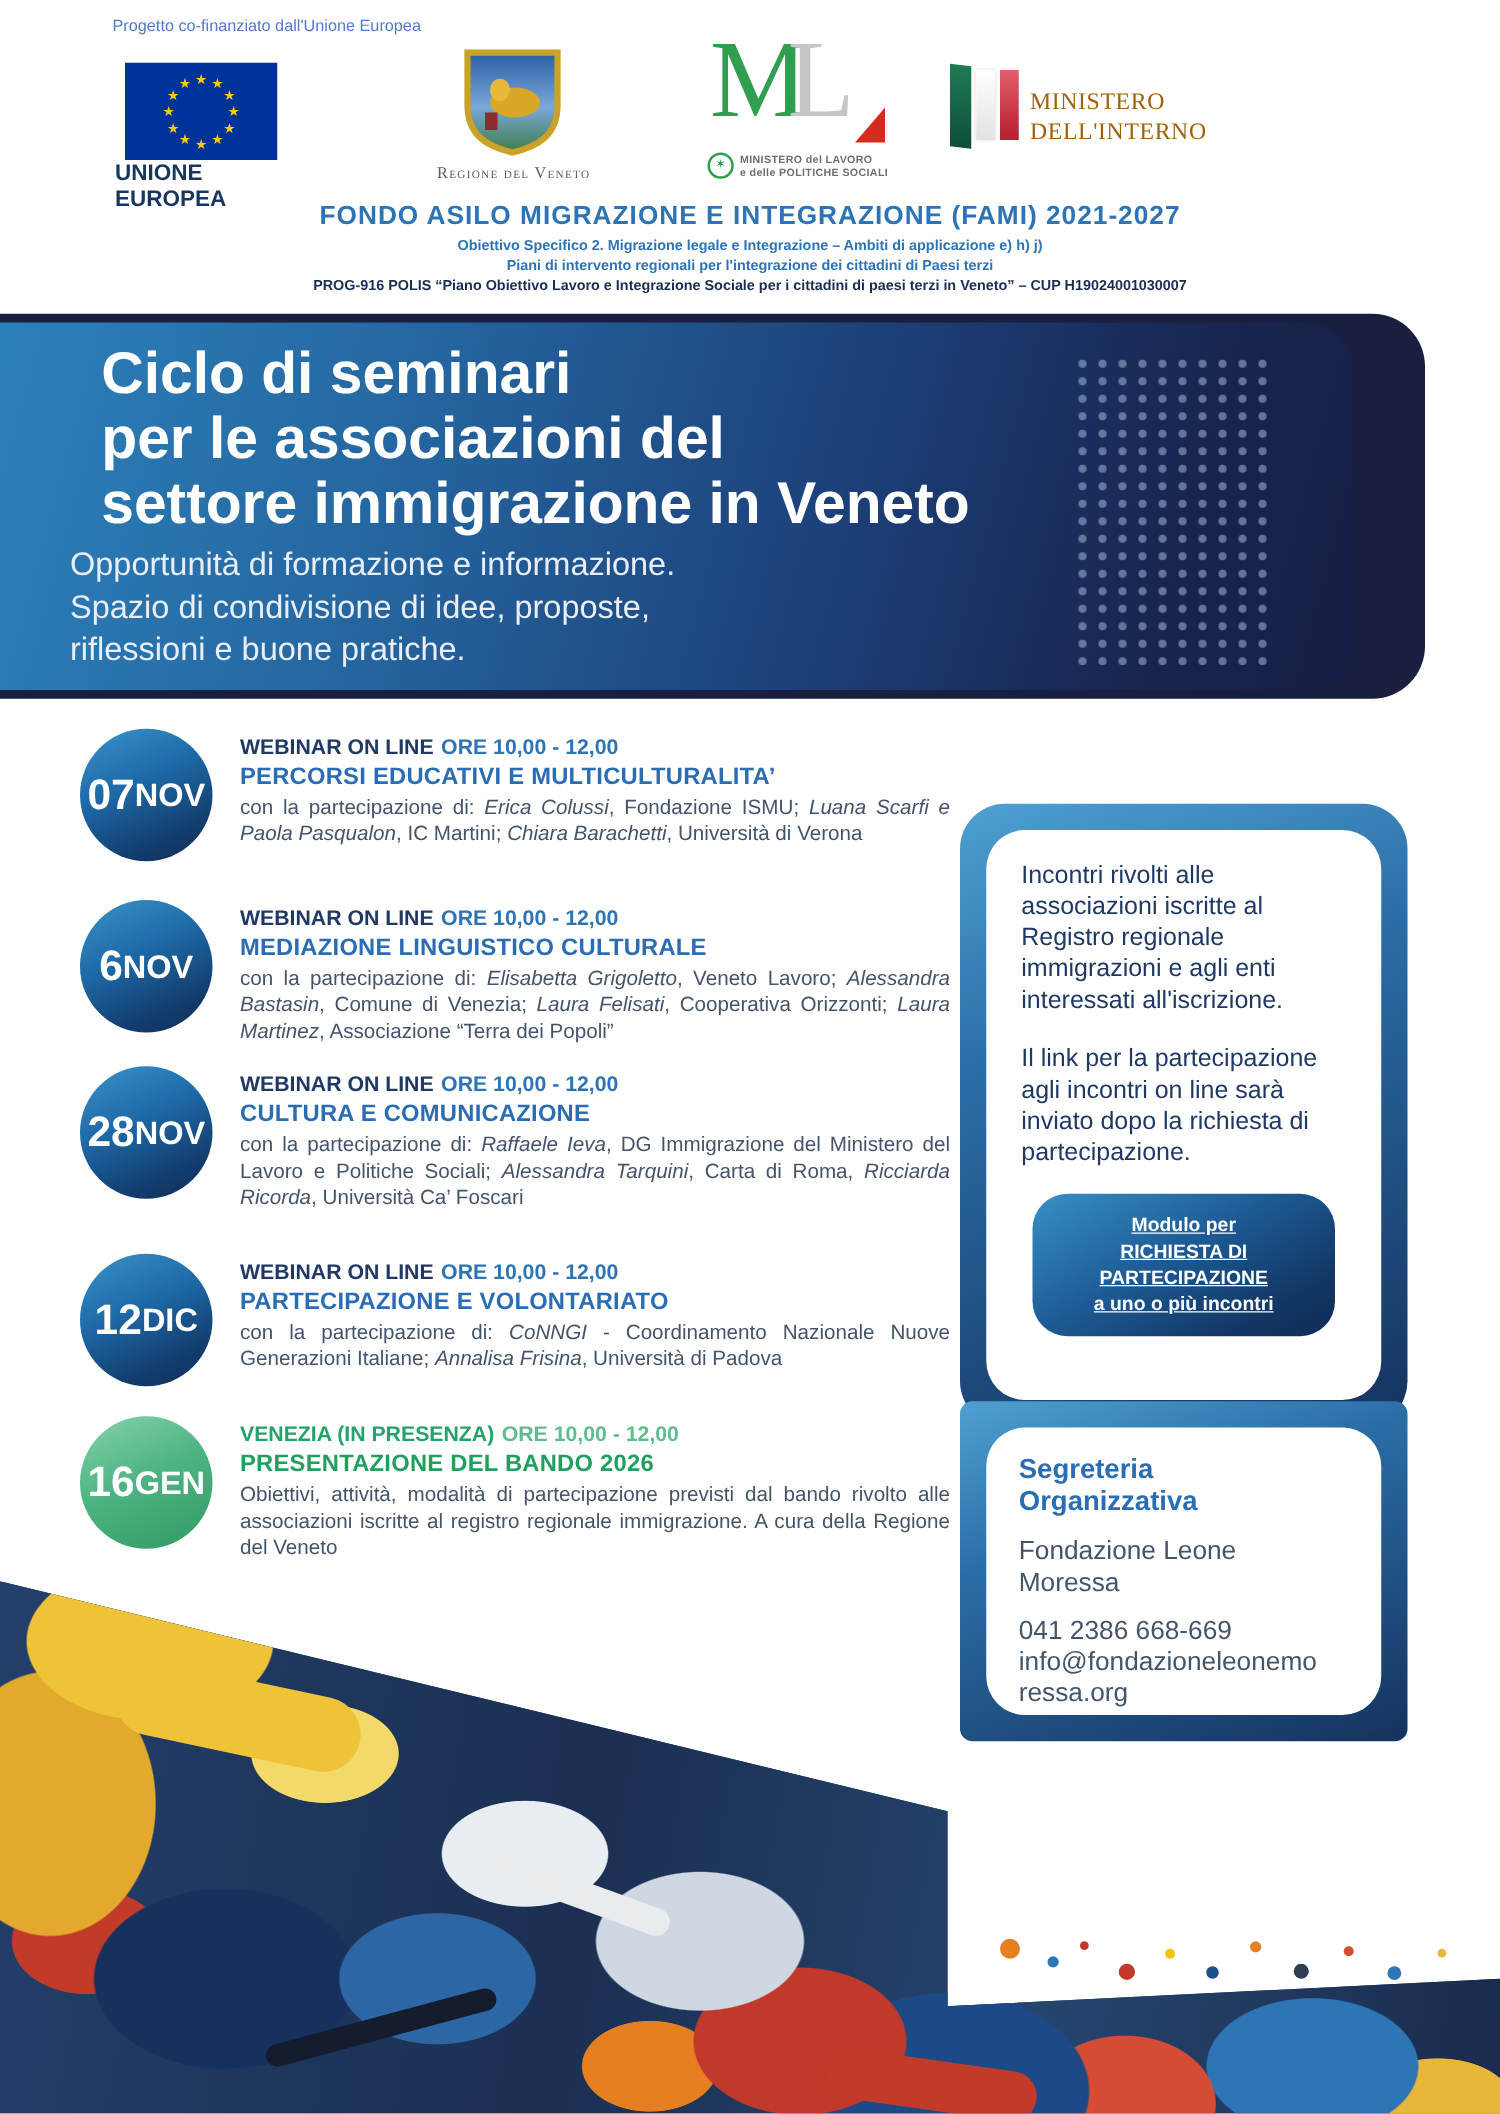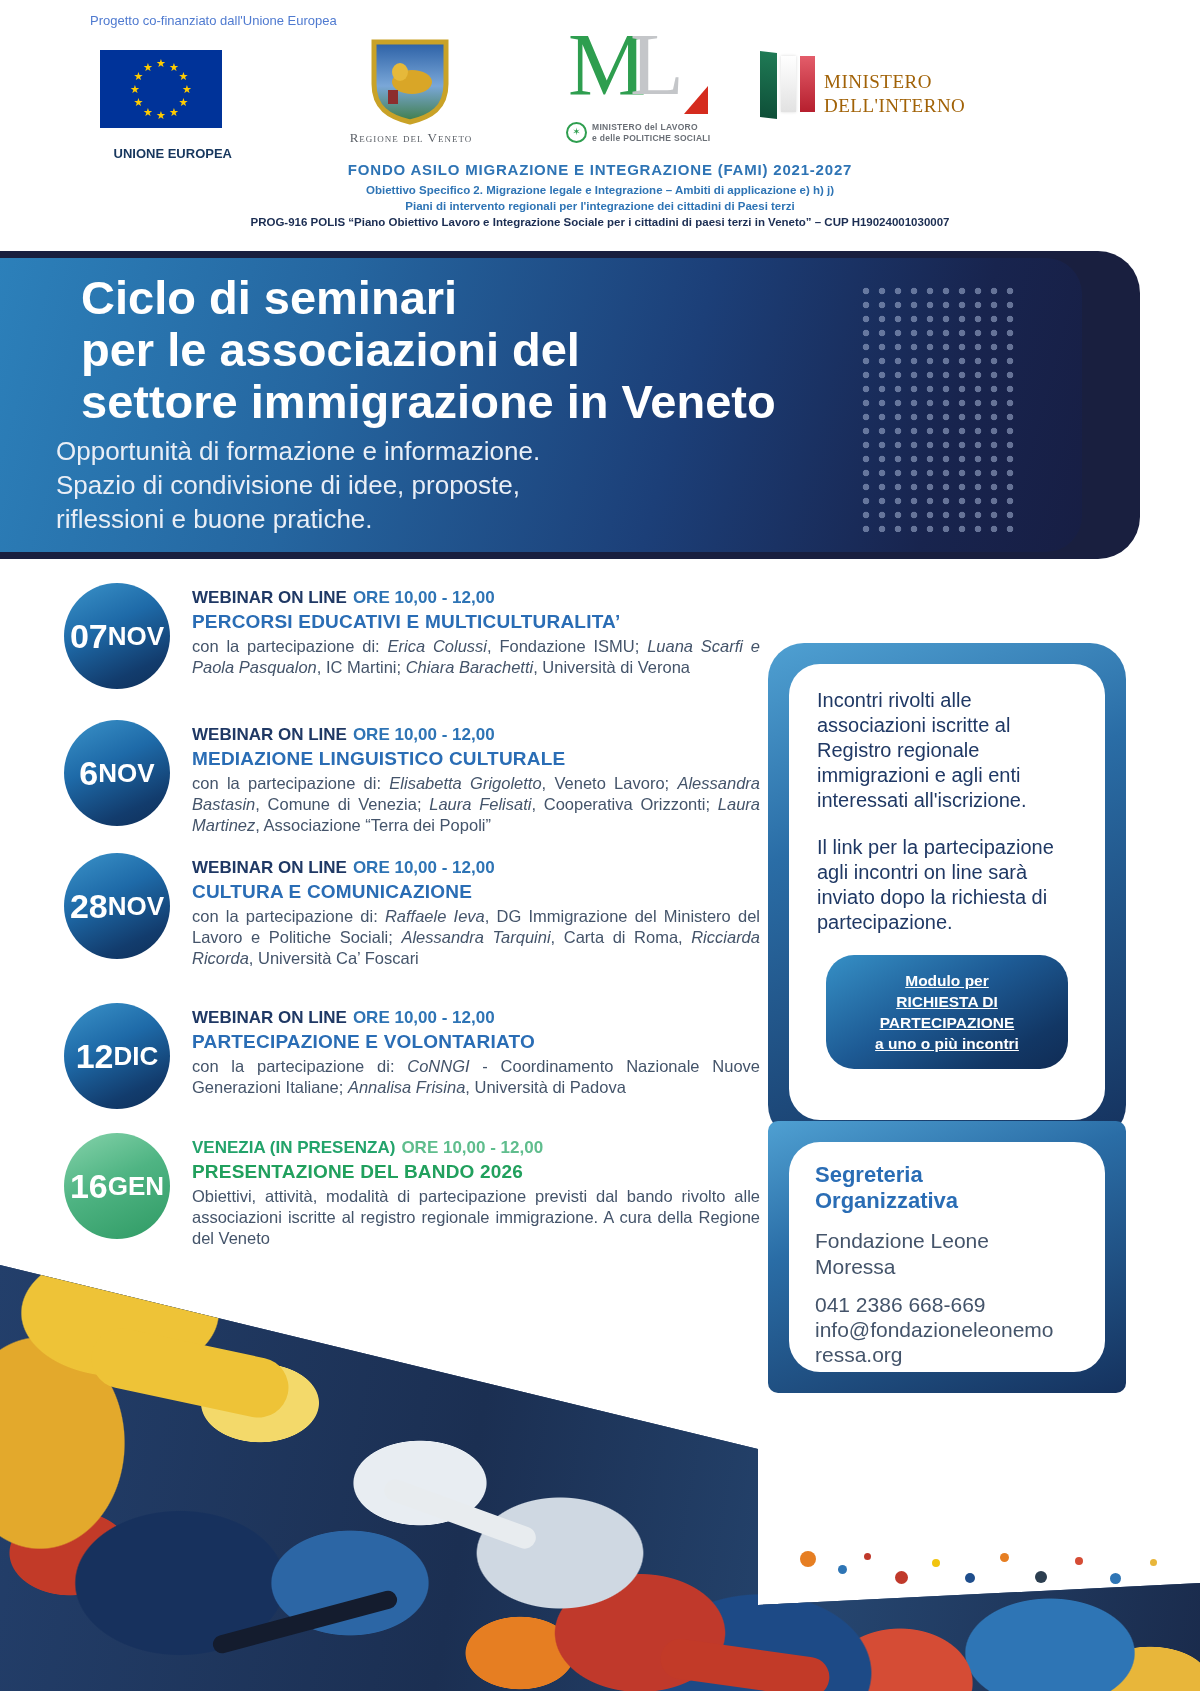--- a/index.html
+++ b/index.html
@@ -3,21 +3,21 @@
 <meta charset="utf-8">
 <style>
   html,body{margin:0;padding:0;background:#fff;}
   #poster{position:relative;width:1200px;height:1691px;overflow:hidden;background:#fff;
           font-family:"Liberation Sans","DejaVu Sans",sans-serif;}
   .abs{position:absolute;}
 
   
   .co-note{left:90px;top:13px;font-size:13px;color:#4f7ad0;}
   .eu-flag{left:100px;top:50px;}
-  .eu-label{left:92px;top:146px;width:140px;text-align:right;font-size:13px;font-weight:bold;color:#17375e;}
+  .eu-label{left:92px;top:128px;width:140px;text-align:left;font-size:18px;font-weight:bold;color:#17375e;}
   .veneto-crest{left:366px;top:34px;}
   .veneto-label{left:326px;top:130px;width:170px;text-align:center;font-family:"Liberation Serif",serif;
                 font-variant:small-caps;font-size:13px;letter-spacing:1px;color:#5a5f66;}
   .ml-logo{left:568px;top:28px;width:170px;height:92px;}
   .ml-m{position:absolute;left:0;top:-14px;font-family:"Liberation Serif",serif;font-size:88px;color:#2e9e4f;}
   .ml-l{position:absolute;left:62px;top:-14px;font-family:"Liberation Serif",serif;font-size:88px;color:#c4c6c9;}
   .ml-red{position:absolute;left:116px;top:58px;width:0;height:0;
           border-left:24px solid transparent;border-bottom:28px solid #d52b1e;}
   .ml-caption{left:566px;top:122px;width:210px;display:flex;gap:5px;align-items:flex-start;}
   .ml-emblem{width:17px;height:17px;border:2px solid #2e9e4f;border-radius:50%;color:#2e9e4f;
@@ -28,21 +28,21 @@
              background:linear-gradient(180deg,#1f7a55,#0e4f38);}
   .int-white{position:absolute;left:21px;top:4px;width:15px;height:56px;
              background:linear-gradient(180deg,#ffffff,#e2e2e2);box-shadow:0 0 3px rgba(0,0,0,.15);}
   .int-red{position:absolute;left:40px;top:4px;width:15px;height:56px;
            background:linear-gradient(180deg,#e35d6a,#b61f2e);}
   .int-label{left:824px;top:70px;font-family:"Liberation Serif",serif;font-size:19px;line-height:24px;
              color:#a16207;letter-spacing:.5px;}
 
   
   .program{left:60px;top:161px;width:1080px;text-align:center;font-weight:bold;}
-  .prog-l1{font-size:15px;letter-spacing:.8px;color:#2e74b5;margin-bottom:4px;}
+  .prog-l1{font-size:21px;letter-spacing:.8px;color:#2e74b5;margin-bottom:4px;}
   .prog-l2,.prog-l3{font-size:11.5px;color:#2e74b5;line-height:16px;}
   .prog-l4{font-size:11.5px;color:#1b2d52;line-height:17px;}
 
   
   .banner-shadow{left:0;top:251px;width:1140px;height:308px;background:#191f3f;border-radius:0 42px 42px 0;}
   .banner{left:0;top:258px;width:1082px;height:294px;border-radius:0 36px 36px 0;
           background:linear-gradient(105deg,#2c80ba 0%,#2566a0 30%,#1c3f78 62%,#18244e 86%,#171e44 100%);}
   .banner-title{position:absolute;left:56px;top:14px;font-size:47px;line-height:52px;font-weight:bold;color:#ffffff;margin-left:25px;}
   .banner-sub{position:absolute;left:56px;top:176px;font-size:26px;line-height:34px;color:#e9eef6;}
   .dot-grid{position:absolute;left:858px;top:26px;width:160px;height:248px;

